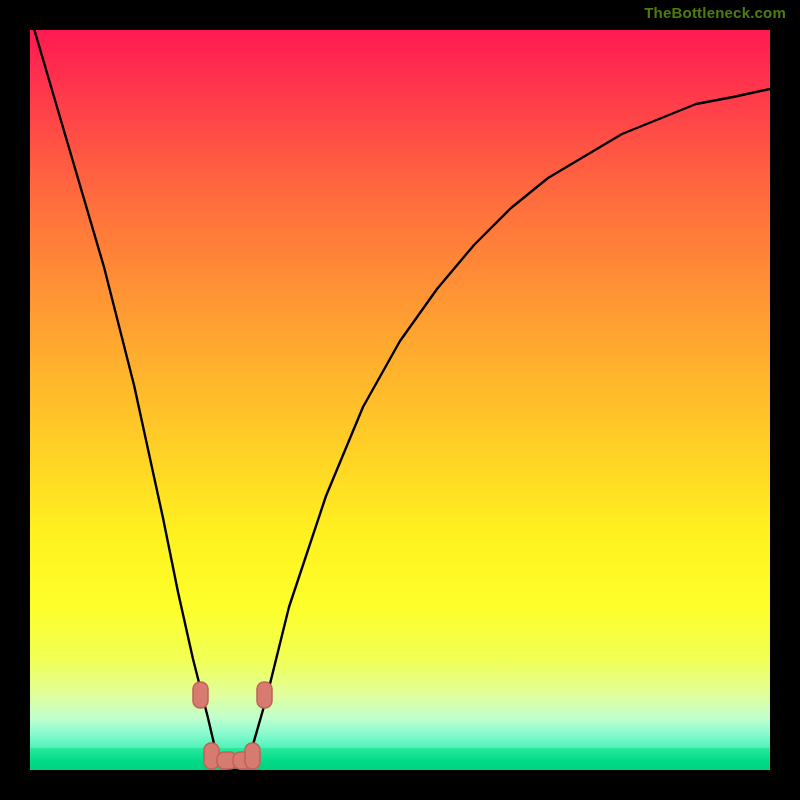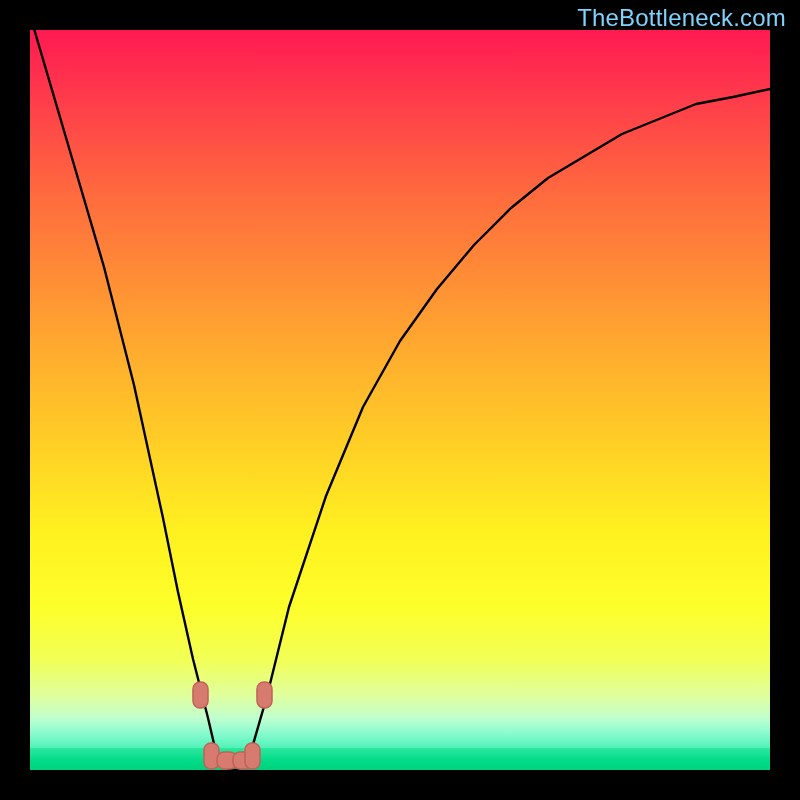--- a/index.html
+++ b/index.html
@@ -67,23 +67,23 @@
     left: 0;
     top: 0;
     width: 740px;
     height: 740px;
   }
   .watermark {
     position: absolute;
     top: 4px;
     right: 14px;
     font-family: Arial, Helvetica, sans-serif;
-    font-size: 24px;
-    font-weight: 400;
-    color: #7dd3fc;
+    font-size: 15px;
+    font-weight: 700;
+    color: #4d7c0f;
     letter-spacing: 0.2px;
   }
 </style>
 </head>
 <body>
 
 <div class="frame">
   <div class="plot-area">
     <div class="gradient"></div>
     <div class="green-band"></div>

